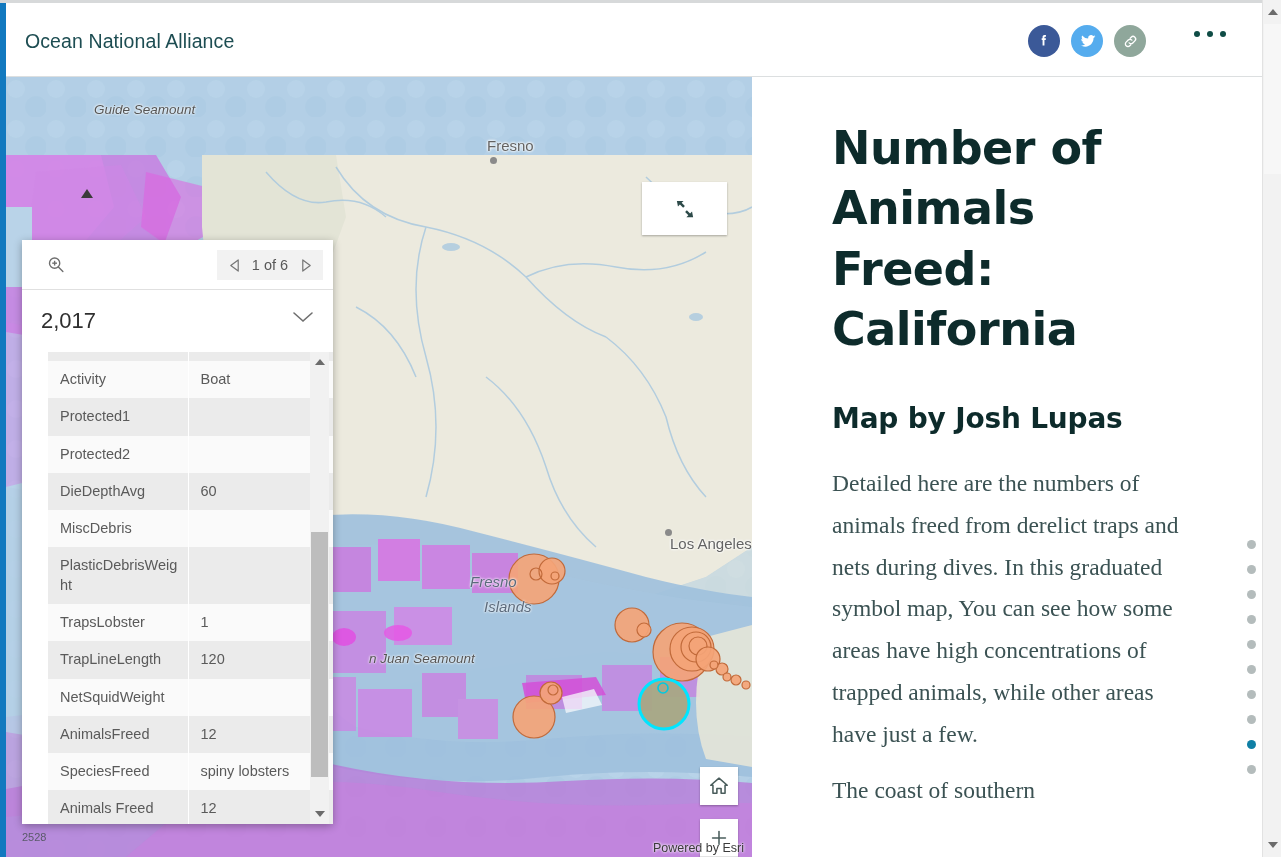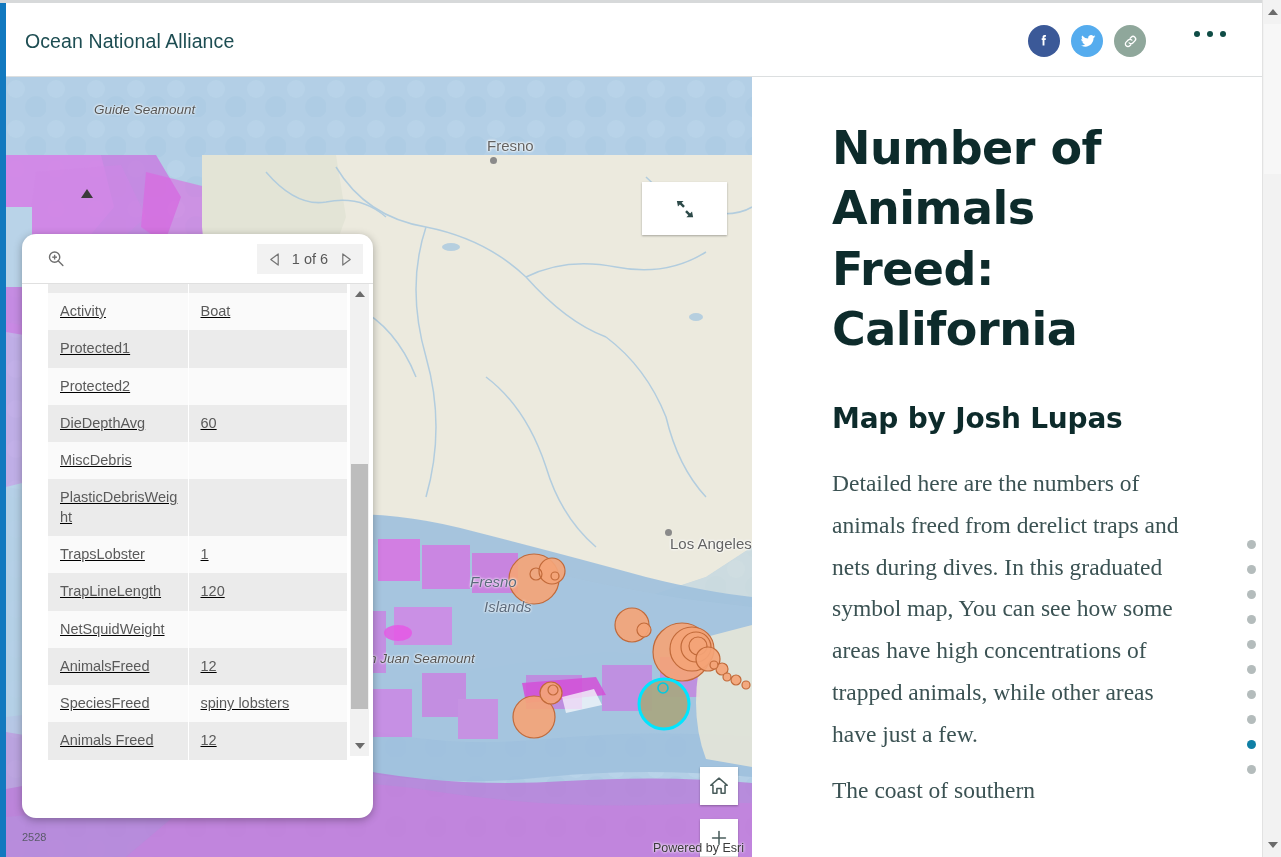--- a/index.html
+++ b/index.html
@@ -142,26 +142,26 @@
     text-shadow: 0 0 3px rgba(255,255,255,.9), 0 0 3px rgba(255,255,255,.9);
   }
   .scalebar {
     position: absolute; left: 16px; bottom: 14px;
     font-size: 11px; color: #5a5a6a;
     z-index: 11;
   }
 
   
   .popup {
-    position: absolute; left: 22px; top: 234px;
-    width: 351px; height: 584px;
+    position: absolute; left: 22px; top: 240px;
+    width: 311px; height: 584px;
     background: #ffffff;
     box-shadow: 0 2px 8px rgba(0,0,0,0.30);
     z-index: 20;
-    display: flex; flex-direction: column; border-radius: 14px;
+    display: flex; flex-direction: column;
   }
   .popup-toolbar {
     height: 50px; border-bottom: 1px solid #e0e0e0;
     display: flex; align-items: center; position: relative;
   }
   .zoom-to {
     margin-left: 20px; width: 28px; height: 28px;
     display: flex; align-items: center; justify-content: center;
     cursor: pointer; color: #6e6e6e;
   }
@@ -184,21 +184,21 @@
     position: relative; border-bottom: 0;
   }
   .popup-title {
     margin-left: 19px; font-size: 22px; color: #2f2f2f;
   }
   .popup-collapse {
     position: absolute; right: 19px; top: 20px;
     cursor: pointer; color: #6f6f6f;
   }
   .popup-body {
-    flex: 1; position: relative; padding: 0 26px 0 26px; overflow: hidden; text-decoration: underline;
+    flex: 1; position: relative; padding: 0 26px 0 26px; overflow: hidden;
   }
   .attr-table {
     width: 299px; border-collapse: collapse; table-layout: fixed;
     margin-left: 0;
   }
   .attr-table td {
     font-size: 14.5px; color: #5a5a5a;
     padding: 9px 10px 9px 12px;
     vertical-align: top;
     border: none;
@@ -517,20 +517,28 @@
         </div>
         <div class="pager-label">1 of 6</div>
         <div class="pager-arrow">
           <svg width="13" height="15" viewBox="0 0 14 16">
             <path d="M3 2 L11 8 L3 14 Z" fill="none" stroke="#767676" stroke-width="1.3" stroke-linejoin="round"></path>
           </svg>
         </div>
       </div>
     </div>
 
+    <div class="popup-head">
+      <div class="popup-title">2,017</div>
+      <div class="popup-collapse">
+        <svg width="22" height="14" viewBox="0 0 22 14">
+          <path d="M2 3 L11 11 L20 3" fill="none" stroke="#6f6f6f" stroke-width="1.6" stroke-linecap="round"></path>
+        </svg>
+      </div>
+    </div>
 
     <div class="popup-body">
       <table class="attr-table">
         <tbody id="attr-rows">
             <tr class="top-cut odd">
               <td class="k"></td>
               <td class="v"></td>
             </tr>
             <tr class="even">
               <td class="k">Activity</td>

